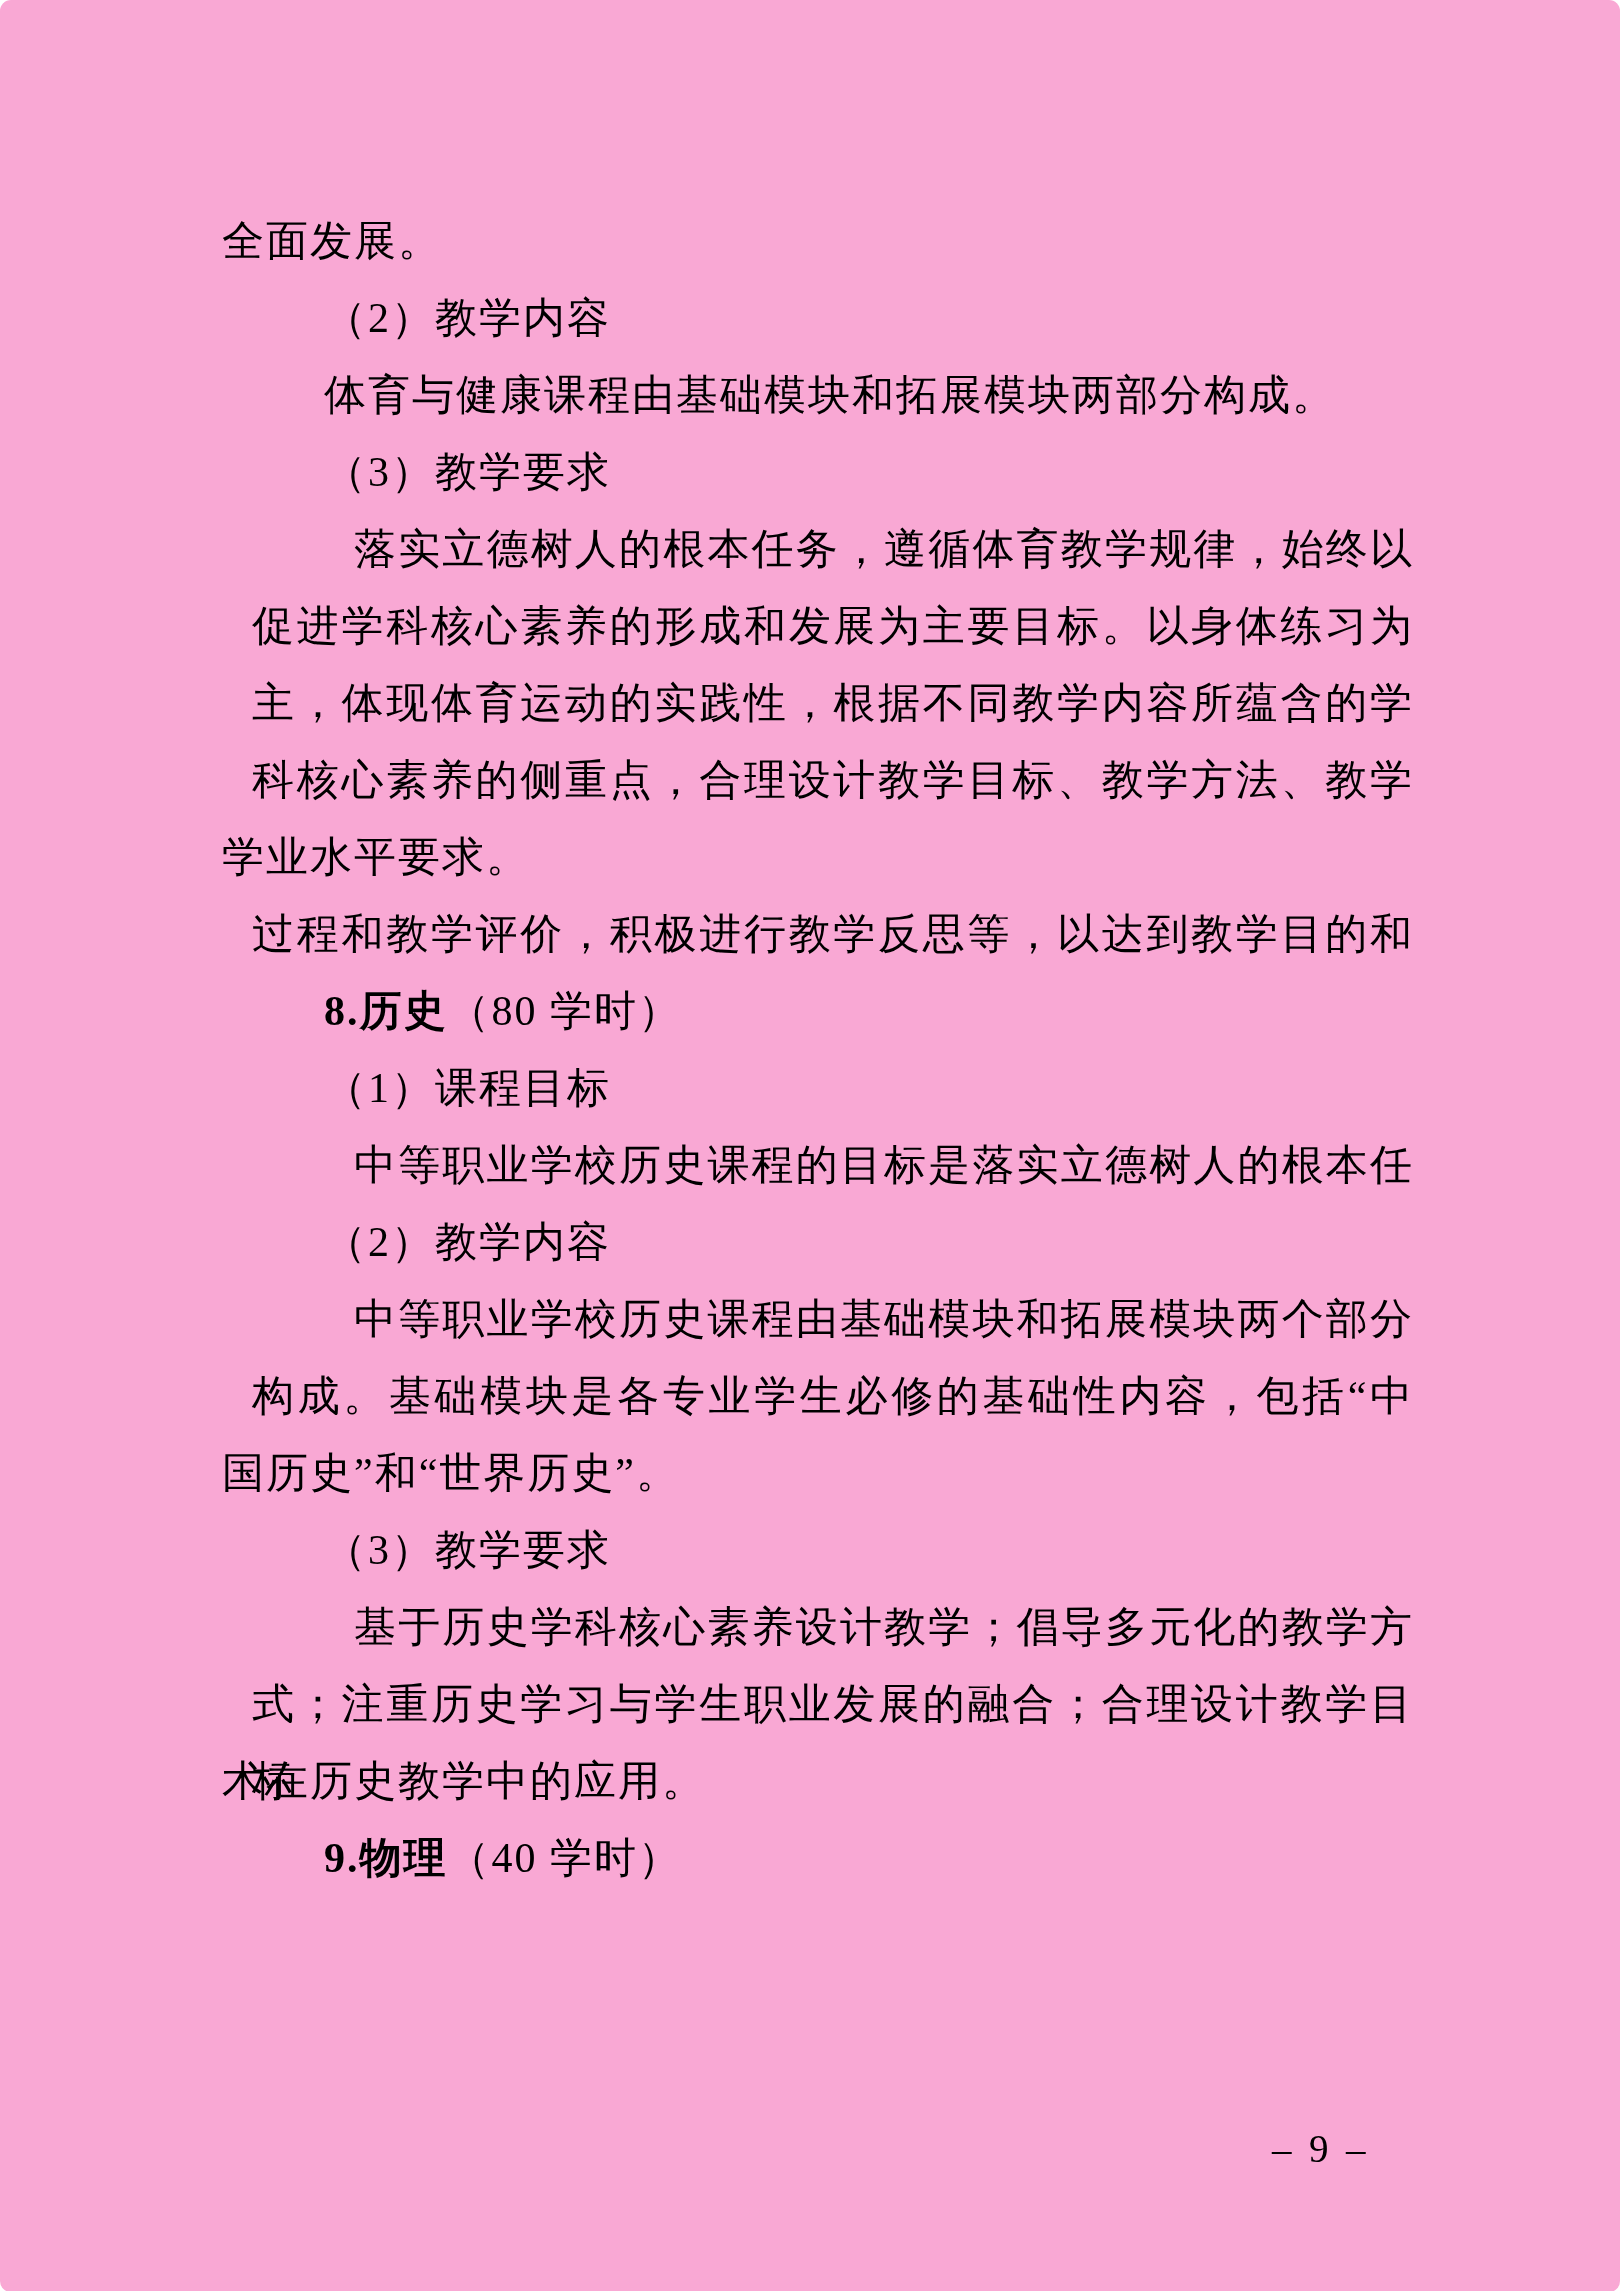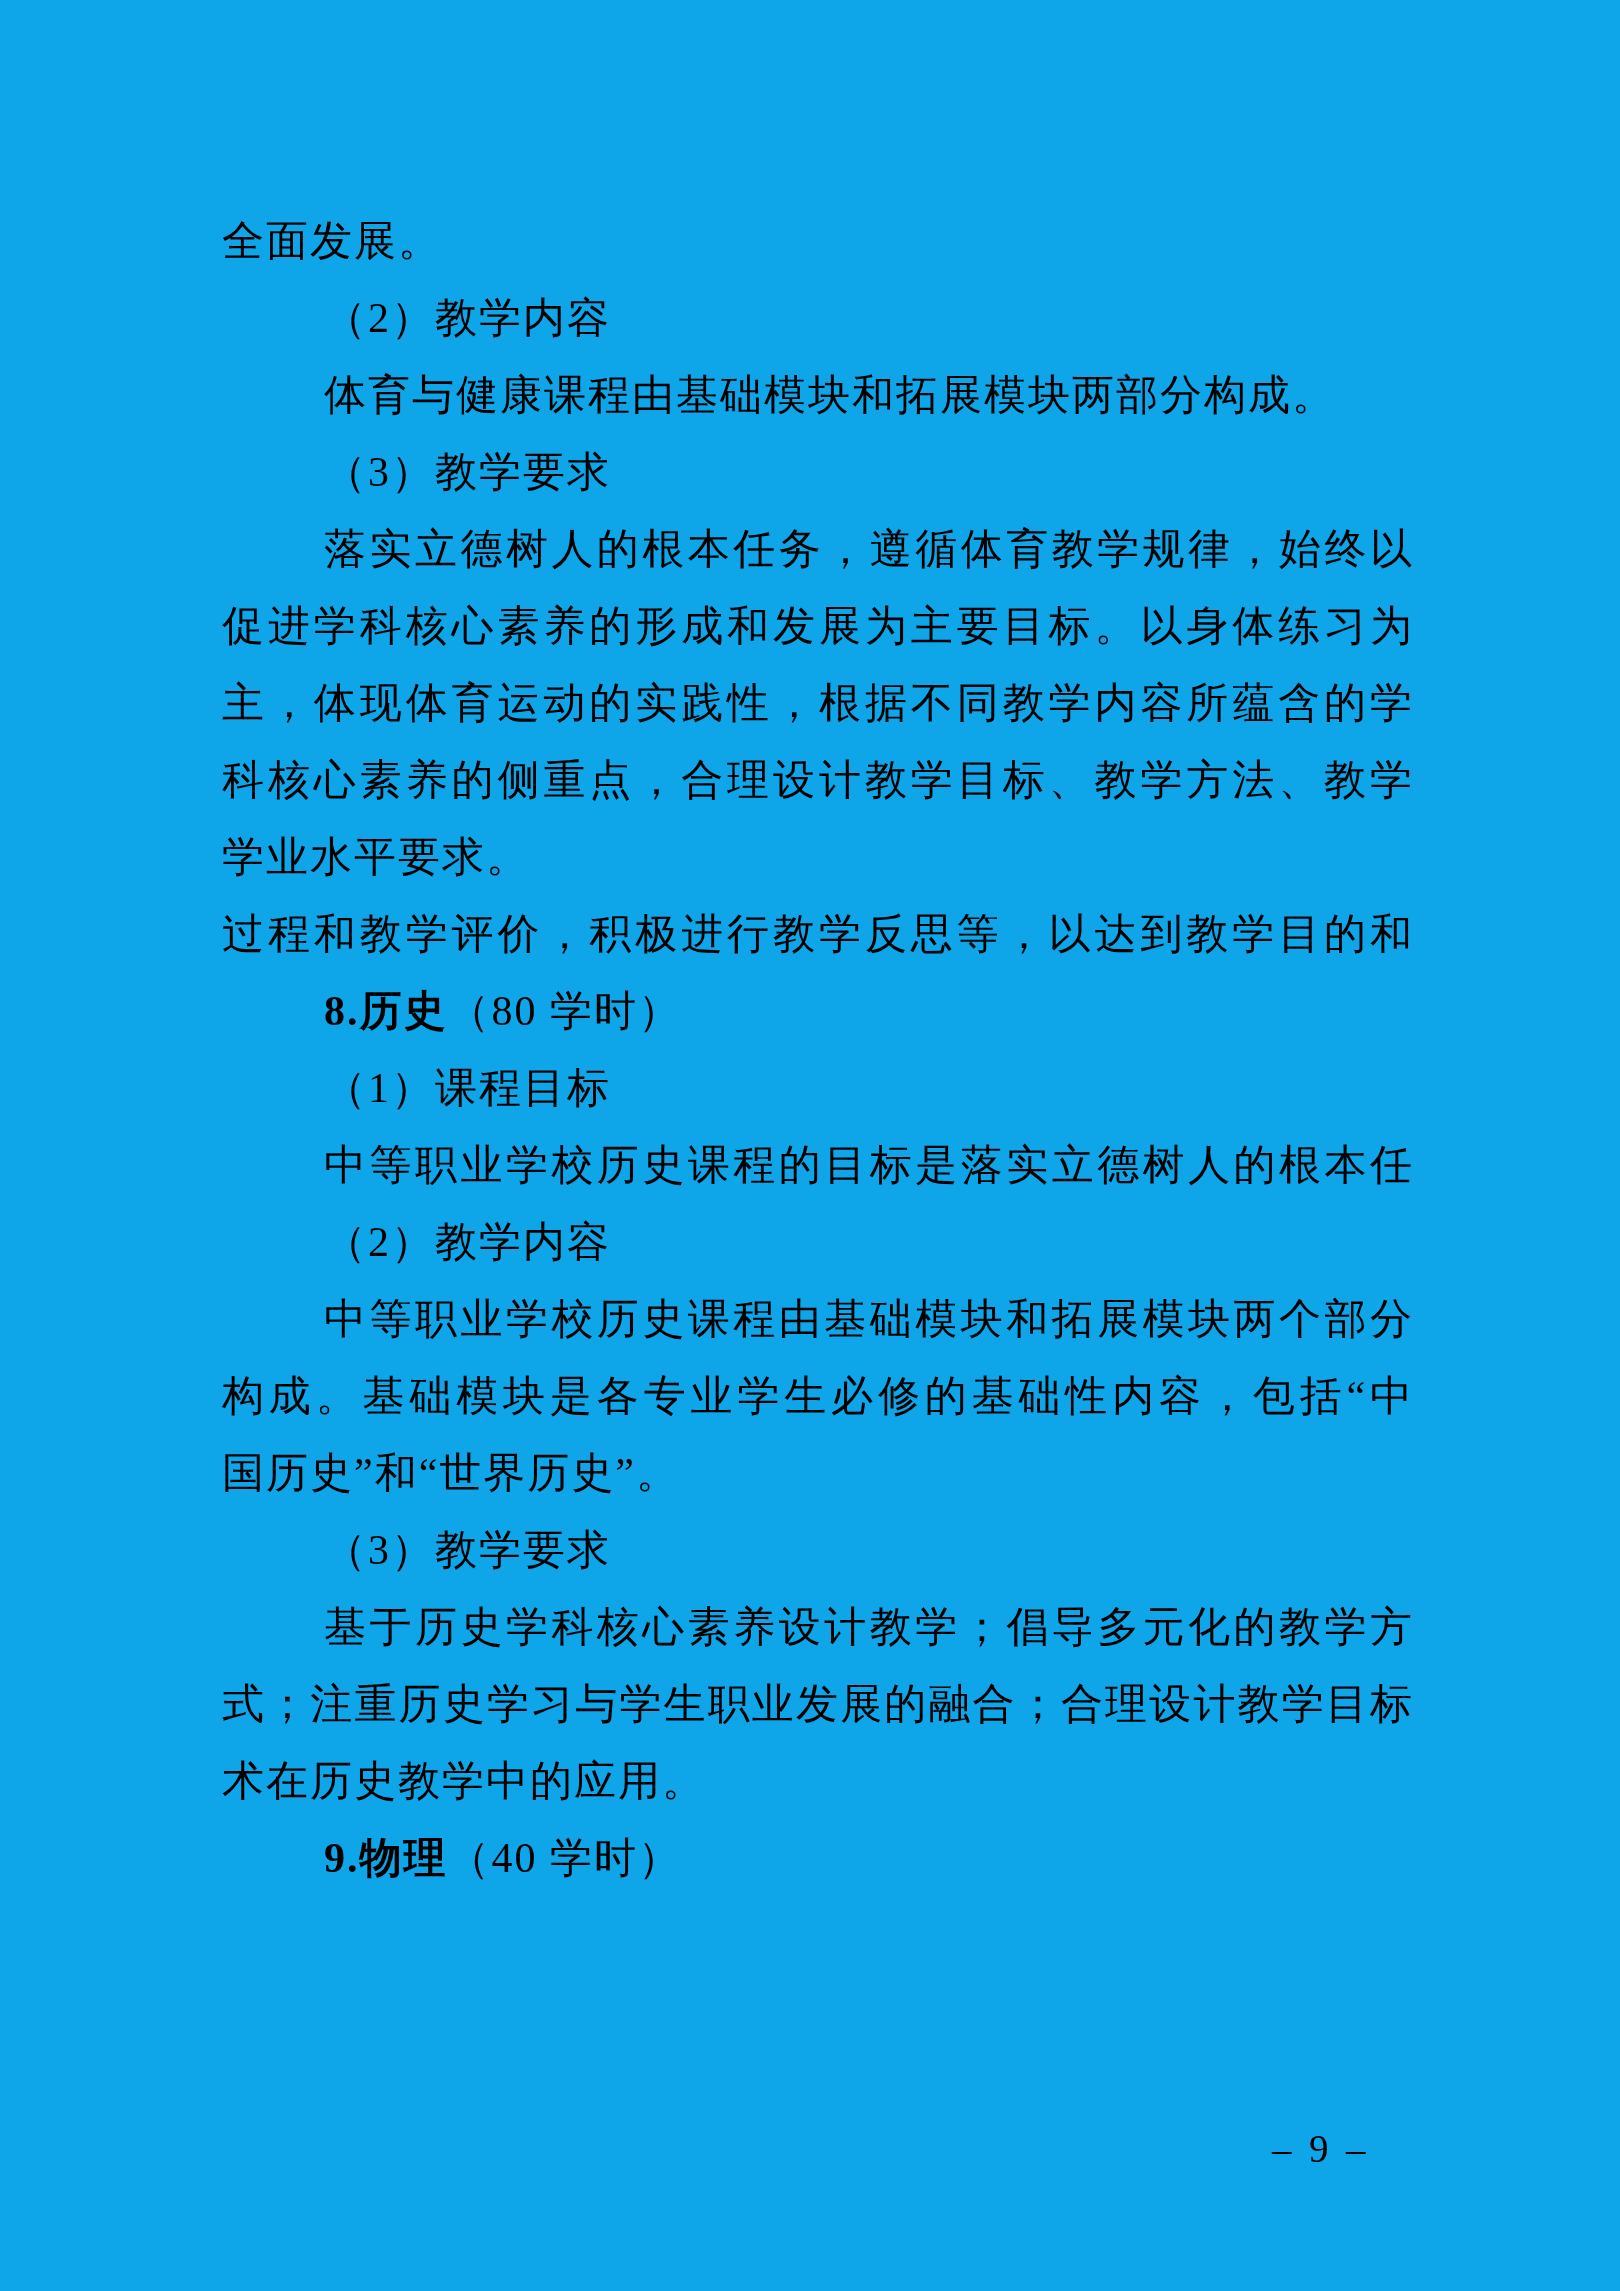--- a/index.html
+++ b/index.html
@@ -4,24 +4,25 @@
 <style>
   html, body {
     margin: 0;
     padding: 0;
     background: #ffffff;
   }
   .page {
     position: relative;
     width: 1620px;
     height: 2292px;
-    background: #0ea5e9;
+    background: #f9a8d4;
     overflow: hidden;
     font-family: "Liberation Serif", "DejaVu Serif", serif;
     color: #000000;
+    border-radius: 11px;
   }
   .content {
     position: absolute;
     left: 222px;
     top: 203px;
     width: 1192px;
   }
   .line {
     height: 77px;
     line-height: 77px;
@@ -34,20 +35,21 @@
   .para-start, .para-start-justified, .subheading, .numheading {
     padding-left: 102px;
     font-family: Liberation Serif, serif;
   }
   
   .body-justified, .para-start-justified {
     white-space: normal;
     text-align: justify;
     text-align-last: justify;
     text-justify: inter-character;
+    margin-left: 30px;
   }
   .numheading .bold-part {
     font-weight: bold;
   }
   .page-number {
     position: absolute;
     left: 1272px;
     top: 2125px;
     font-size: 39px;
     letter-spacing: 3.9px;

